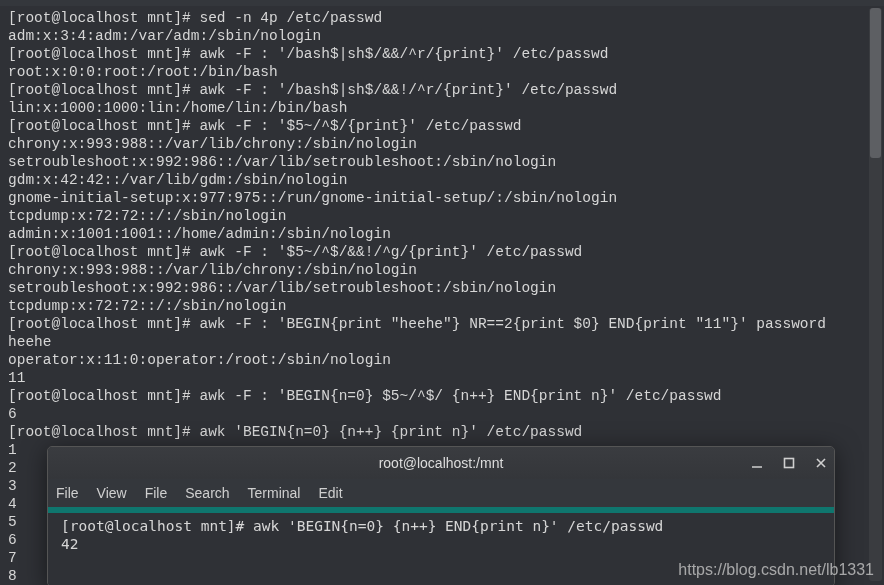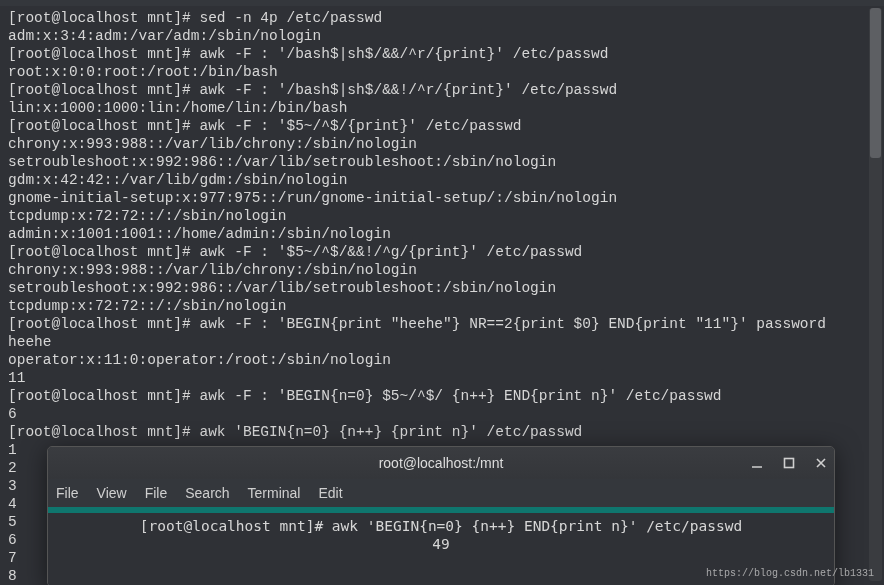--- a/index.html
+++ b/index.html
@@ -26,25 +26,25 @@
   .win-btns{position:absolute;right:6px;top:0;height:32px;display:flex;
     align-items:center;gap:18px;color:#cfcfcf;}
   .win-btn{width:14px;height:14px;display:flex;align-items:center;
     justify-content:center;cursor:pointer;}
   .win-btn svg{width:12px;height:12px;stroke:#cfcfcf;stroke-width:1.6;fill:none;}
   .fg-menubar{height:28px;background:#34373c;display:flex;align-items:center;
     padding:0 8px;gap:18px;color:#cfcfcf;font-family:sans-serif;font-size:14px;
     border-bottom:6px solid #0f766e;}
   .menu-item{cursor:pointer;}
   .fg-body{flex:1;background:#2f3136;color:#d6d6d6;font-size:14.5px;
-    line-height:18px;padding:4px 22px;white-space:pre;position:relative;text-align:center;}
+    line-height:18px;padding:4px 13px;white-space:pre;position:relative;}
   .cursor{display:inline-block;width:8px;height:15px;border:1px solid #d6d6d6;
     vertical-align:-2px;}
   .watermark{position:absolute;right:10px;bottom:6px;color:#c9c9c9;
-    font-family:Liberation Mono, monospace;font-size:10px;opacity:.78;}
+    font-family:Liberation Sans, sans-serif;font-size:16px;opacity:.78;}
 </style>
 </head>
 <body>
 
 <div class="bg-terminal">
   <div class="bg-titlebar"></div>
   <div class="bg-body" id="bg-lines">[root@localhost mnt]# sed -n 4p /etc/passwd
 adm:x:3:4:adm:/var/adm:/sbin/nologin
 [root@localhost mnt]# awk -F : '/bash$|sh$/&amp;&amp;/^r/{print}' /etc/passwd
 root:x:0:0:root:/root:/bin/bash
@@ -103,16 +103,16 @@
     </div>
   </div>
   <div class="fg-menubar" id="fg-menus">
       <span class="menu-item">File</span>
       <span class="menu-item">View</span>
       <span class="menu-item">File</span>
       <span class="menu-item">Search</span>
       <span class="menu-item">Terminal</span>
       <span class="menu-item">Edit</span>
     </div>
-  <div class="fg-body" id="fg-lines"><div>[root@localhost mnt]# awk 'BEGIN{n=0} {n++} END{print n}' /etc/passwd</div><div>49</div></div>
+  <div class="fg-body" id="fg-lines"><div>[root@localhost mnt]# awk 'BEGIN{n=0} {n++} END{print n}' /etc/passwd</div><div>42</div></div>
 </div>
 
 <div class="watermark">https://blog.csdn.net/lb1331</div>
 
 </body></html>

